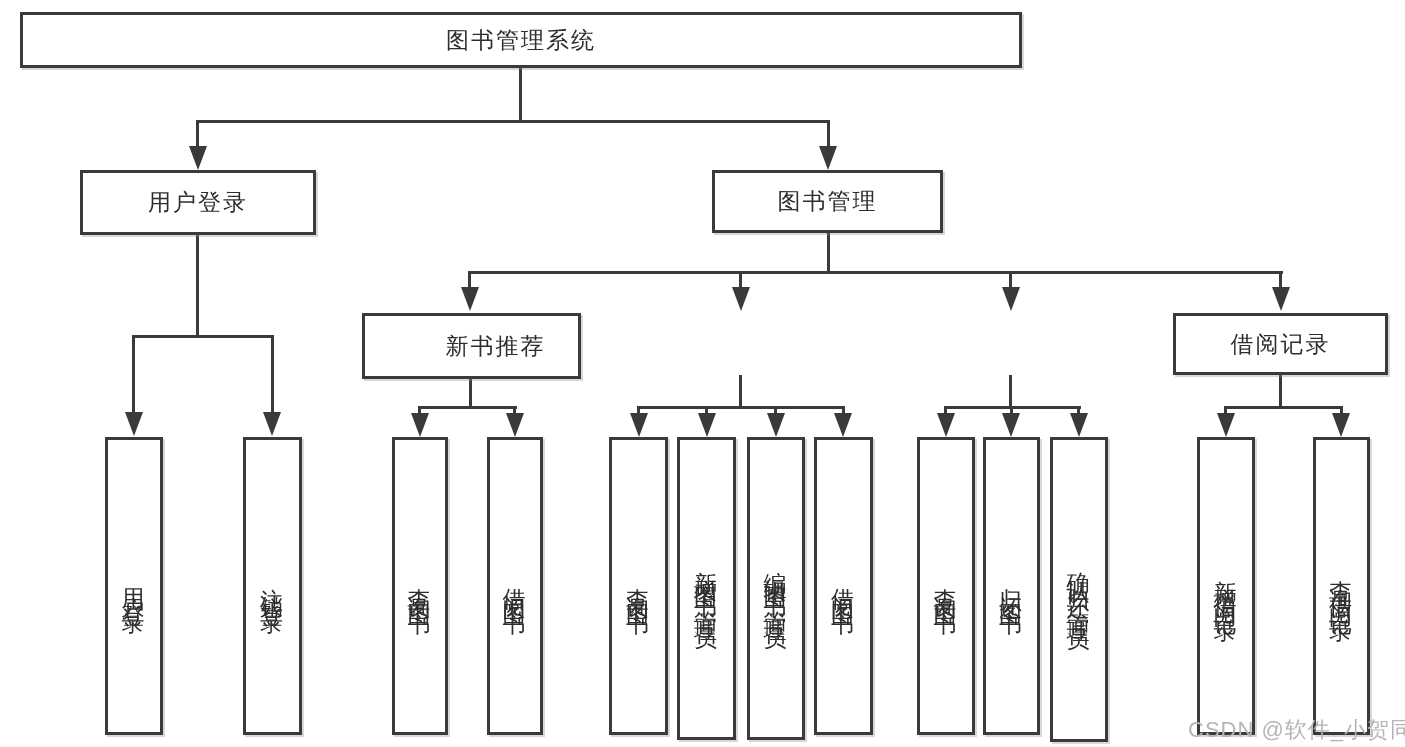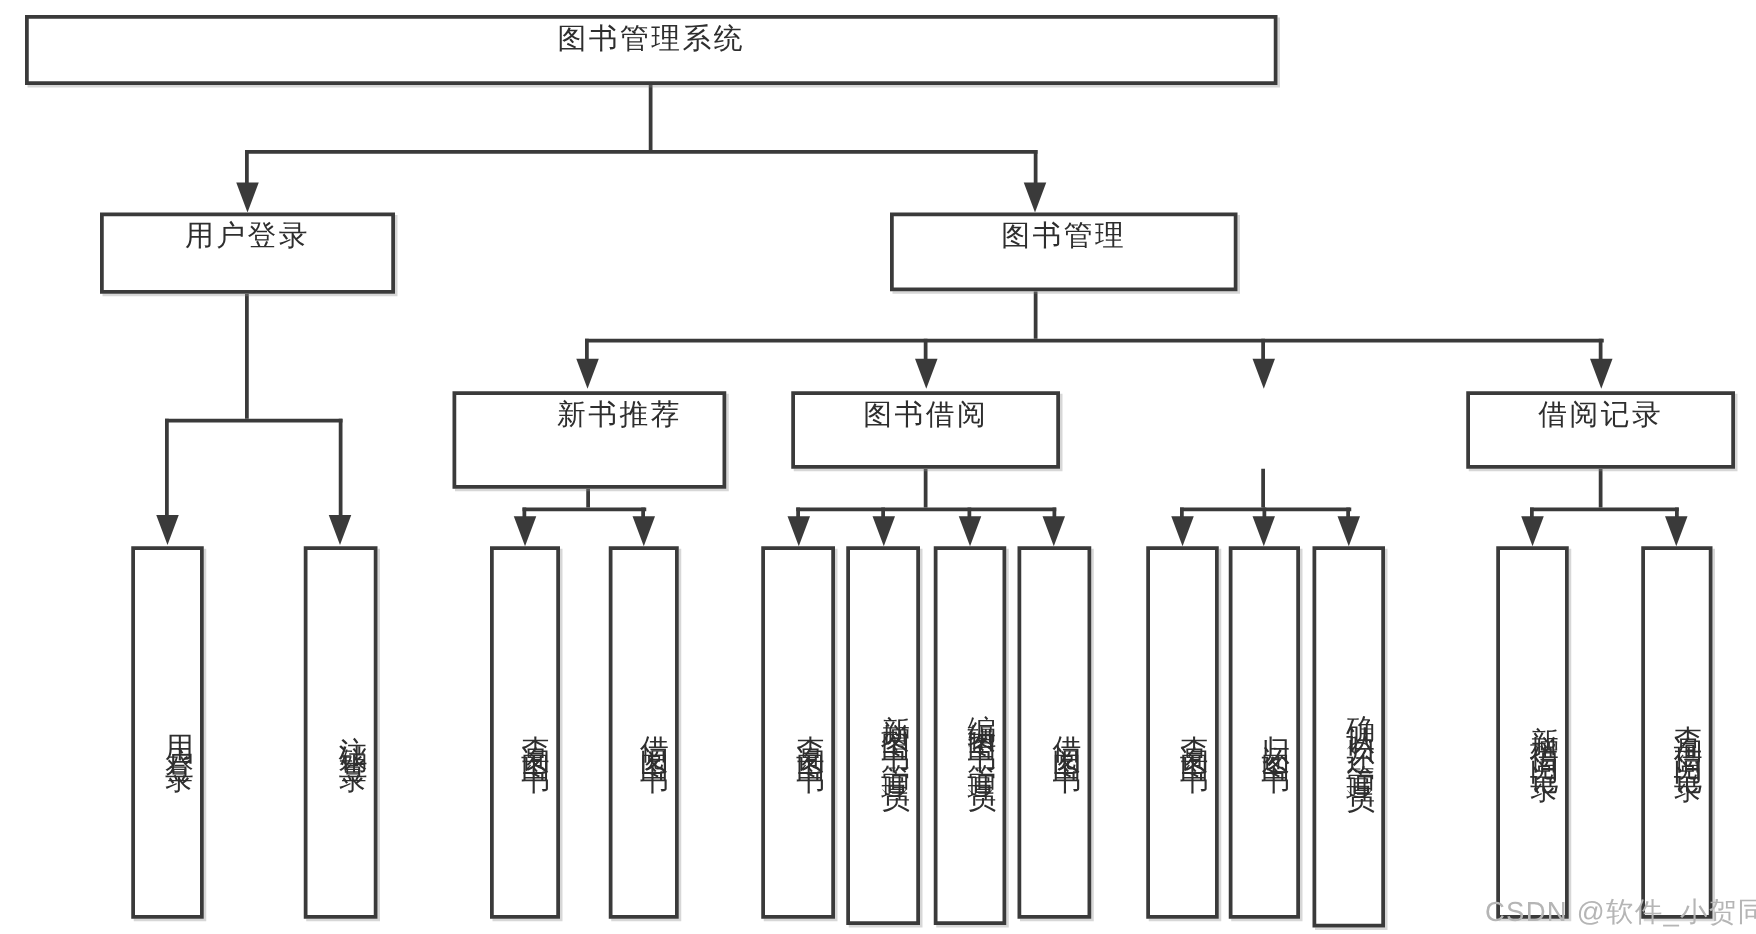--- a/index.html
+++ b/index.html
@@ -19,21 +19,21 @@
     font-family: "Liberation Sans", "DejaVu Sans", sans-serif;
     color: var(--text);
     overflow: hidden;
   }
   .box {
     position: absolute;
     background: var(--box-fill);
     border: 3px solid var(--line);
     box-shadow: 2px 2px 0 rgba(140,140,140,0.35);
     display: flex;
-    align-items: flex-start;
+    align-items: center;
     justify-content: center;
     font-size: 23px;
     letter-spacing: 2px;
     color: var(--text);
     z-index: 2;
   }
   .vbox {
     writing-mode: vertical-rl;
     letter-spacing: 8px;
     font-size: 23px;
@@ -77,21 +77,21 @@
   <div class="hline" style="left:196px; top:120px; width:634px;"></div>
   <div class="vline" style="left:196px; top:120px; height:28px;"></div>
   <div class="vline" style="left:827px; top:120px; height:28px;"></div>
   <div class="arrow" style="left:189px; top:146px;"></div>
   <div class="arrow" style="left:819px; top:146px;"></div>
 
   <div class="box" style="left:80px; top:170px; width:236px; height:65px;">
     <span>用户登录</span>
   </div>
 
-  <div class="box" style="left:712px; top:170px; width:278px; height:63px;">
+  <div class="box" style="left:712px; top:170px; width:231px; height:63px;">
     <span>图书管理</span>
   </div>
 
   <div class="vline" style="left:196px; top:235px; height:100px;"></div>
   <div class="hline" style="left:132px; top:335px; width:142px;"></div>
   <div class="vline" style="left:132px; top:335px; height:79px;"></div>
   <div class="vline" style="left:271px; top:335px; height:79px;"></div>
   <div class="arrow" style="left:125px; top:412px;"></div>
   <div class="arrow" style="left:263px; top:412px;"></div>
 
@@ -99,25 +99,22 @@
   <div class="hline" style="left:468px; top:271px; width:815px;"></div>
   <div class="vline" style="left:468px; top:271px; height:17px;"></div>
   <div class="vline" style="left:739px; top:271px; height:17px;"></div>
   <div class="vline" style="left:1009px; top:271px; height:17px;"></div>
   <div class="vline" style="left:1279px; top:271px; height:17px;"></div>
   <div class="arrow" style="left:461px; top:287px;"></div>
   <div class="arrow" style="left:732px; top:287px;"></div>
   <div class="arrow" style="left:1002px; top:287px;"></div>
   <div class="arrow" style="left:1272px; top:287px;"></div>
 
-  <div class="box" style="left:362px; top:313px; width:219px; height:78px;padding-left:48px;">
+  <div class="box" style="left:362px; top:313px; width:219px; height:66px;padding-left:48px;">
     <span>新书推荐</span>
-  </div>
-  <div class="box" style="left:633px; top:313px; width:215px; height:62px;">
-    <span>图书借阅</span>
   </div>
   <div class="box" style="left:1173px; top:313px; width:215px; height:62px;">
     <span>借阅记录</span>
   </div>
 
   <div class="vline" style="left:469px; top:375px; height:31px;"></div>
   <div class="hline" style="left:418px; top:406px; width:99px;"></div>
   <div class="vline" style="left:418px; top:406px; height:9px;"></div>
   <div class="vline" style="left:513px; top:406px; height:9px;"></div>
   <div class="arrow" style="left:411px; top:413px;"></div>

